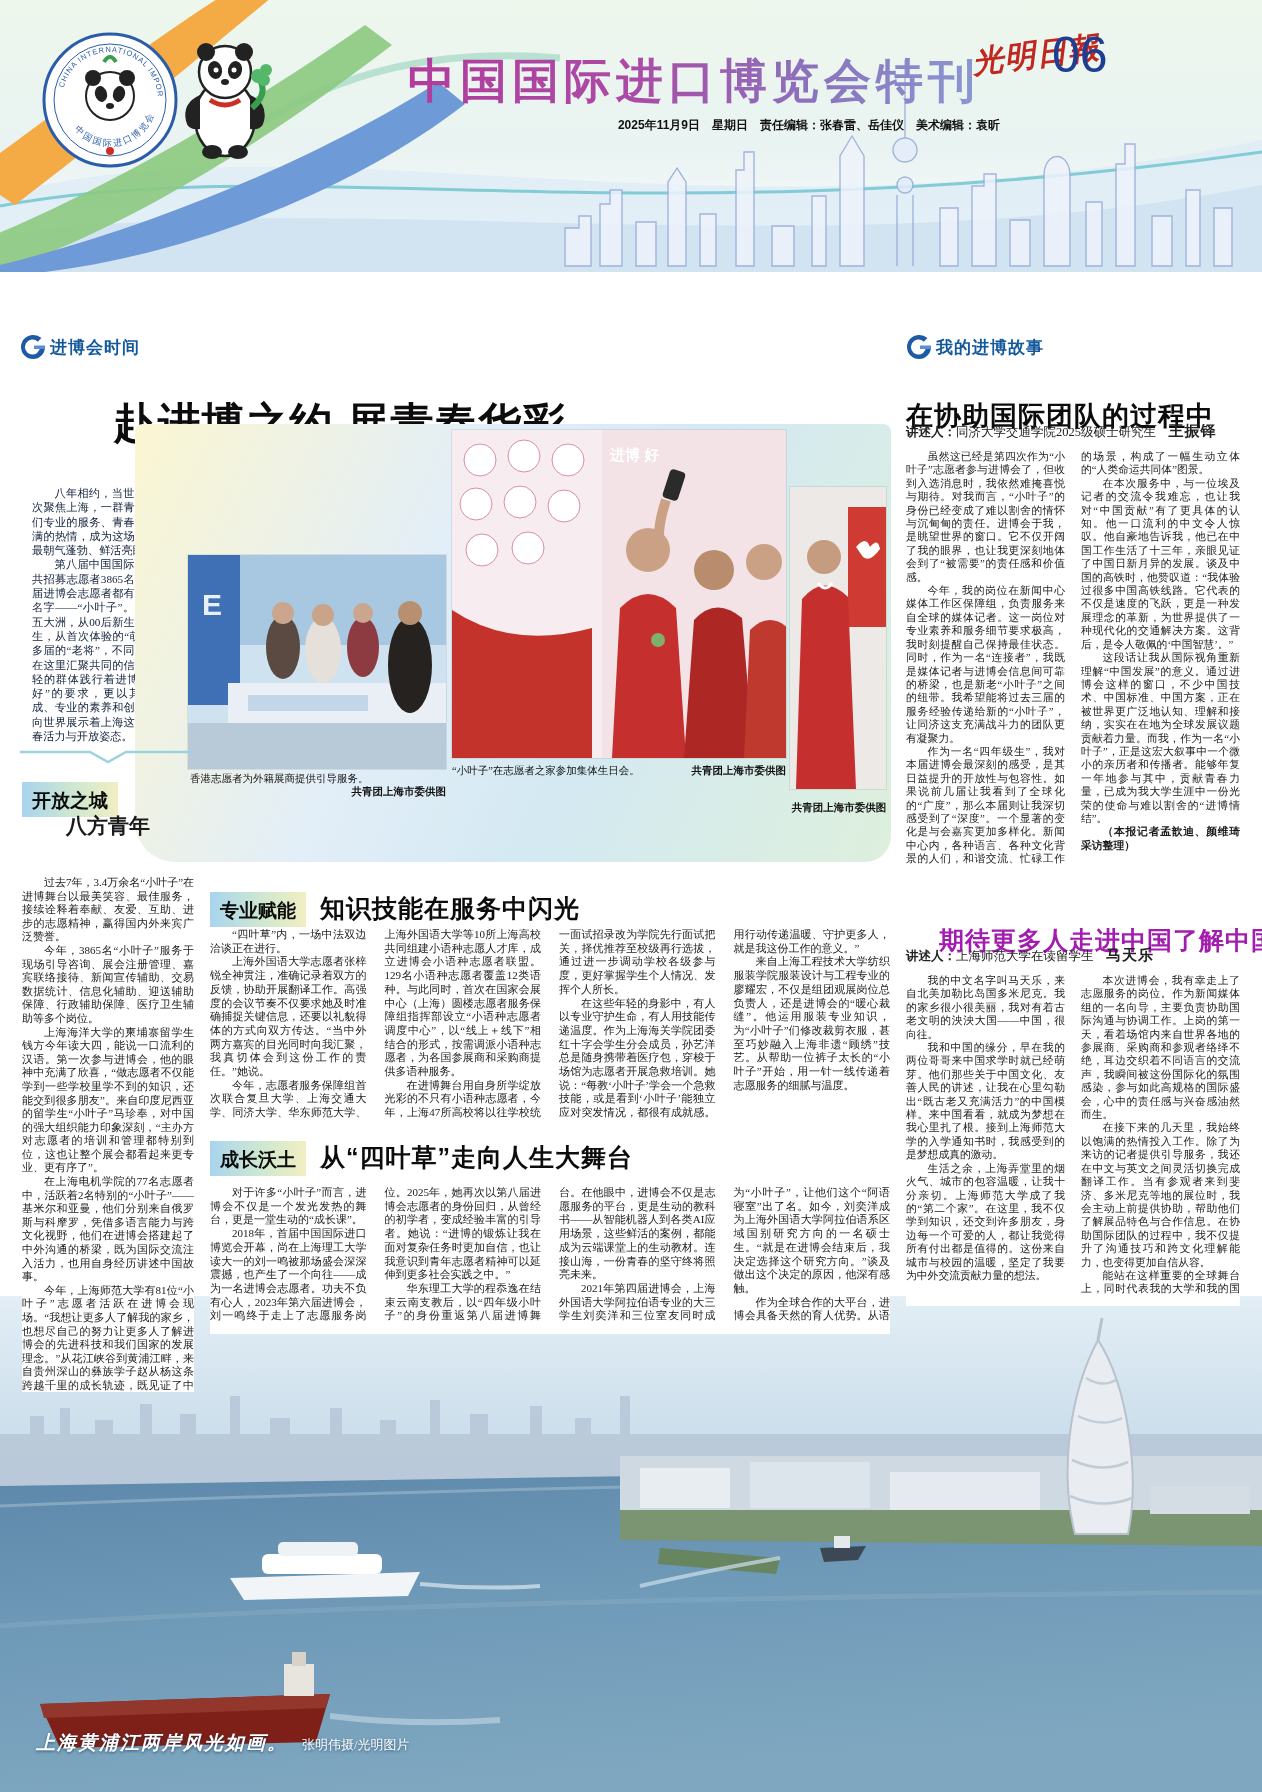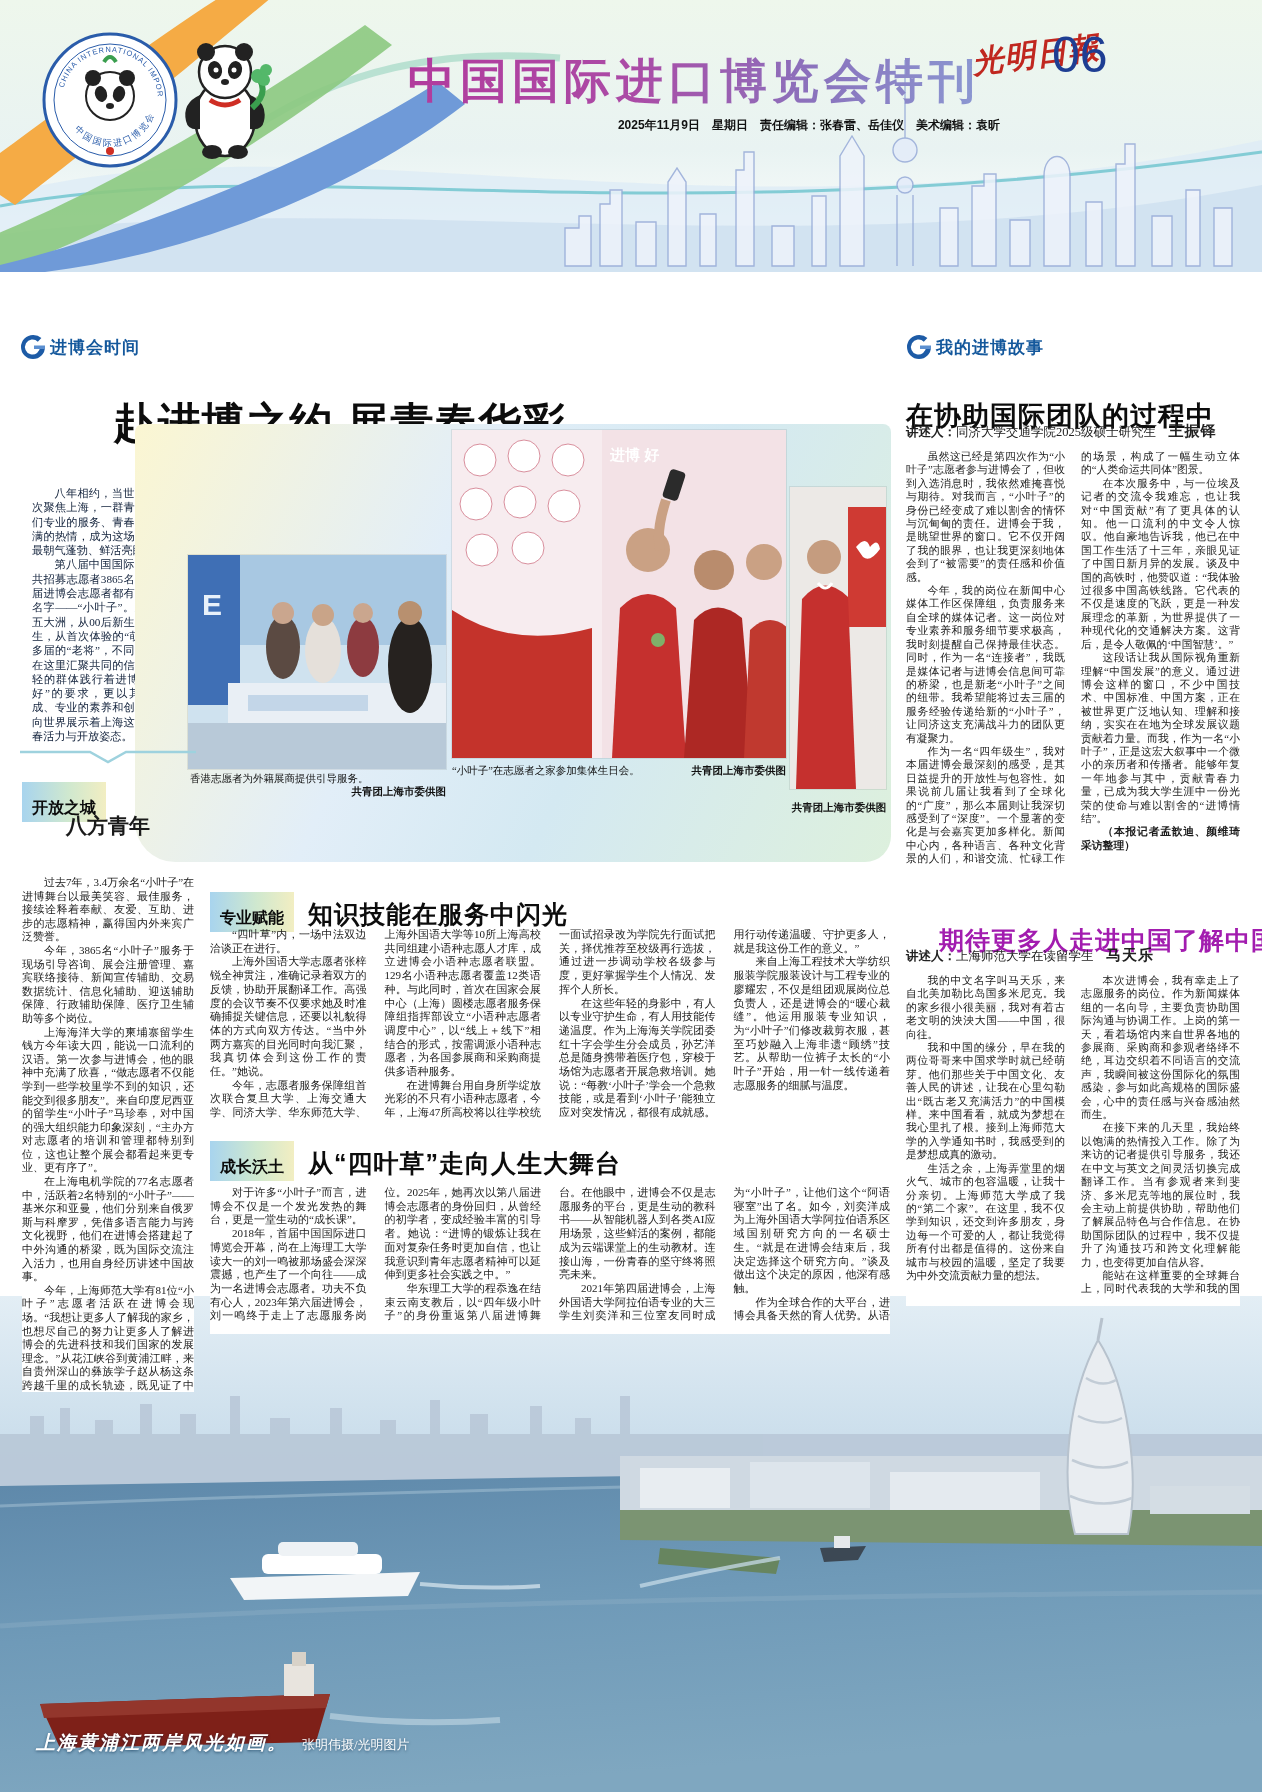--- a/index.html
+++ b/index.html
@@ -35,22 +35,22 @@
   #photo-band{left:135px;top:424px;width:756px;height:438px;border-radius:8px 8px 26px 40px;
      background:linear-gradient(115deg,#fbf6d2 0%,#e2eef8 38%,#d4e9f2 62%,#ddf0dd 100%);}
   .photo{box-shadow:0 0 0 1px rgba(0,0,0,.08);}
   .caption{font-size:10.5px;line-height:13px;color:#111;text-align:justify;}
   .caption b{font-family:"Liberation Sans",sans-serif;font-size:10.5px;}
   #cap-left{left:190px;top:772px;width:256px;}
   #cap-left .credit-line{display:flex;justify-content:space-between;}
   #cap-mid{left:452px;top:764px;width:334px;display:flex;justify-content:space-between;}
   #cap-right{left:788px;top:801px;width:102px;text-align:center;}
   
-  .mini-label{display:inline-block;padding:16px 10px 3px 10px;font-family:"Liberation Sans",sans-serif;
-     font-weight:900;font-size:16px;color:#0c0c0c;
+  .mini-label{display:inline-block;padding:6px 10px 3px 10px;font-family:"Liberation Sans",sans-serif;
+     font-weight:900;font-size:19px;color:#0c0c0c;
      background:linear-gradient(90deg,#a8d4ee 0%,#cfe8cf 55%,#f2eec2 100%);}
   #kaifang-label{left:22px;top:782px;}
   #kaifang-h1{left:22px;top:812px;width:172px;text-align:center;font-family:"Liberation Sans",sans-serif;
      font-weight:900;font-size:21px;}
   #kaifang-h2{left:14px;top:840px;width:188px;text-align:center;font-family:"Liberation Sans",sans-serif;
      font-weight:900;font-size:21px;margin-top:44px;}
   #kaifang-body{left:22px;top:876px;width:172px;height:516px;overflow:hidden;background:#fff;z-index:3;}
   #kaifang-body p{margin:0;text-indent:2em;text-align:justify;font-size:11px;line-height:13.6px;}
   
   .mid-header{display:flex;align-items:baseline;gap:14px;}

